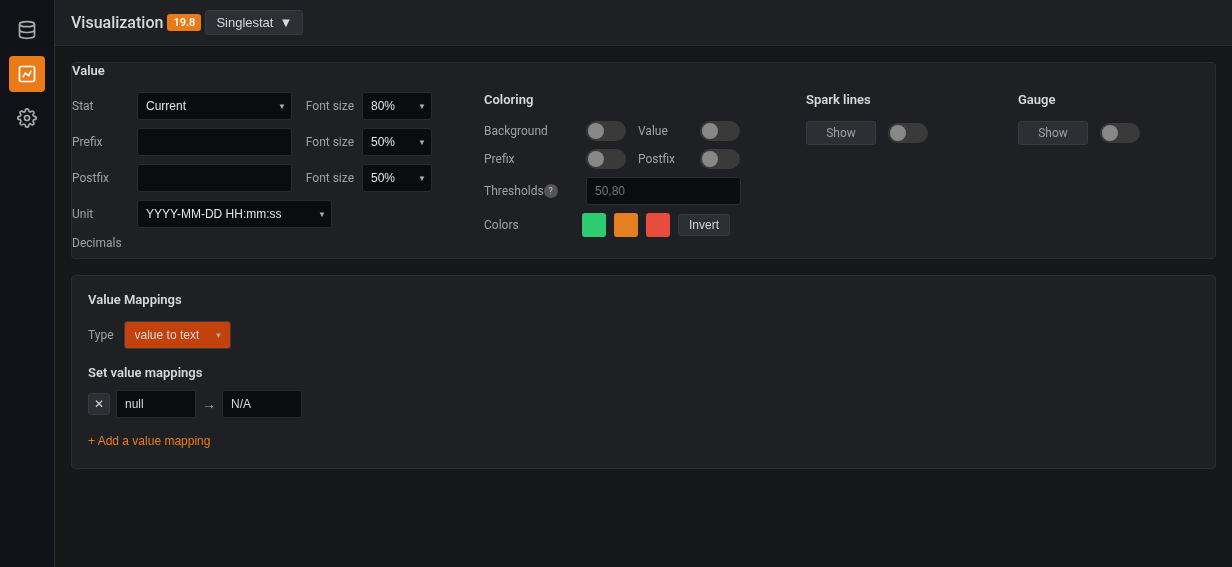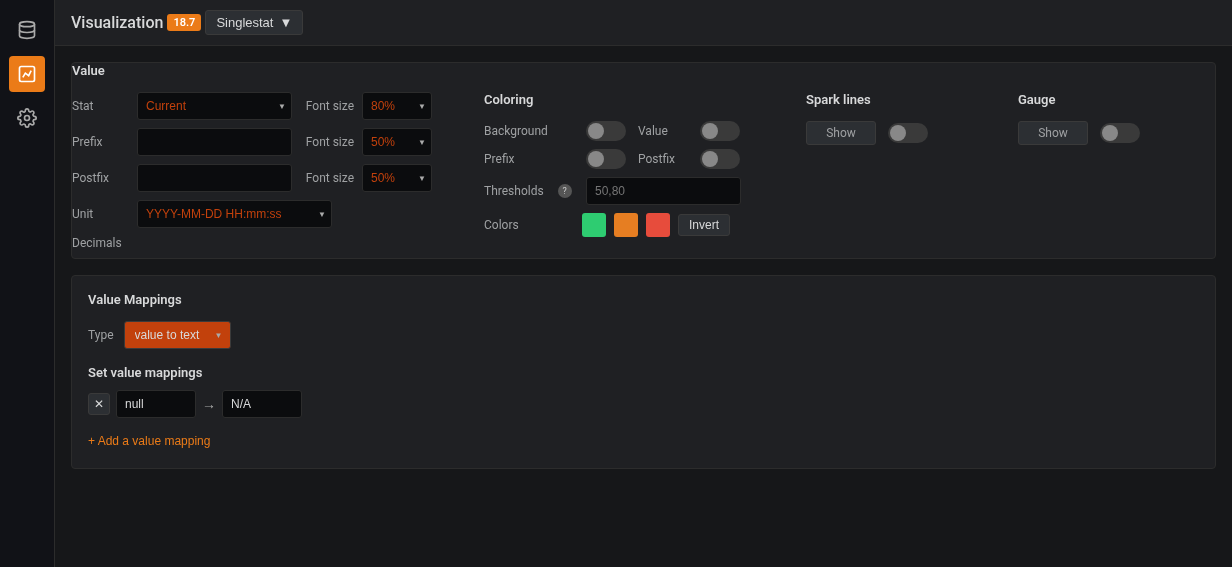--- a/index.html
+++ b/index.html
@@ -134,21 +134,21 @@
       color: #d8d9da;
       padding: 4px 8px;
       border-radius: 3px;
       font-size: 12px;
       height: 28px;
     }
 
     .form-select {
       background: #0b0c0e;
       border: 1px solid #2c2c2c;
-      color: #c2410c;
+      color: #e5e5e5;
       padding: 4px 8px;
       border-radius: 3px;
       font-size: 12px;
       height: 28px;
       cursor: pointer;
       appearance: none;
       -webkit-appearance: none;
     }
 
     .select-wrapper {
@@ -228,21 +228,21 @@
       margin-bottom: 8px;
       gap: 12px;
     }
 
     .thresholds-label {
       width: 90px;
       color: #9fa1a3;
       font-size: 12px;
       display: flex;
       align-items: center;
-      gap: 14px;
+      gap: 0;
     }
 
     .help-icon {
       width: 14px;
       height: 14px;
       background: #555;
       border-radius: 50%;
       display: inline-flex;
       align-items: center;
       justify-content: center;
@@ -448,21 +448,21 @@
       <circle cx="12" cy="12" r="3"></circle>
       <path d="M19.4 15a1.65 1.65 0 00.33 1.82l.06.06a2 2 0 010 2.83 2 2 0 01-2.83 0l-.06-.06a1.65 1.65 0 00-1.82-.33 1.65 1.65 0 00-1 1.51V21a2 2 0 01-2 2 2 2 0 01-2-2v-.09A1.65 1.65 0 009 19.4a1.65 1.65 0 00-1.82.33l-.06.06a2 2 0 01-2.83 0 2 2 0 010-2.83l.06-.06A1.65 1.65 0 004.68 15a1.65 1.65 0 00-1.51-1H3a2 2 0 01-2-2 2 2 0 012-2h.09A1.65 1.65 0 004.6 9a1.65 1.65 0 00-.33-1.82l-.06-.06a2 2 0 010-2.83 2 2 0 012.83 0l.06.06A1.65 1.65 0 009 4.68a1.65 1.65 0 001-1.51V3a2 2 0 012-2 2 2 0 012 2v.09a1.65 1.65 0 001 1.51 1.65 1.65 0 001.82-.33l.06-.06a2 2 0 012.83 0 2 2 0 010 2.83l-.06.06A1.65 1.65 0 0019.4 9a1.65 1.65 0 001.51 1H21a2 2 0 012 2 2 2 0 01-2 2h-.09a1.65 1.65 0 00-1.51 1z"></path>
     </svg>
   </div>
 </div>
 
 <div class="main">
 
   <div class="topbar">
     <span class="topbar-title">Visualization</span>
-    <span class="version-badge">18.7</span>
+    <span class="version-badge">19.8</span>
     <button class="dropdown-btn">
       <span>Singlestat</span>
       <span>▼</span>
     </button>
   </div>
 
   <div class="sections">
 
     <div class="panel-card">
       <div class="panel-card-title">Value</div>

